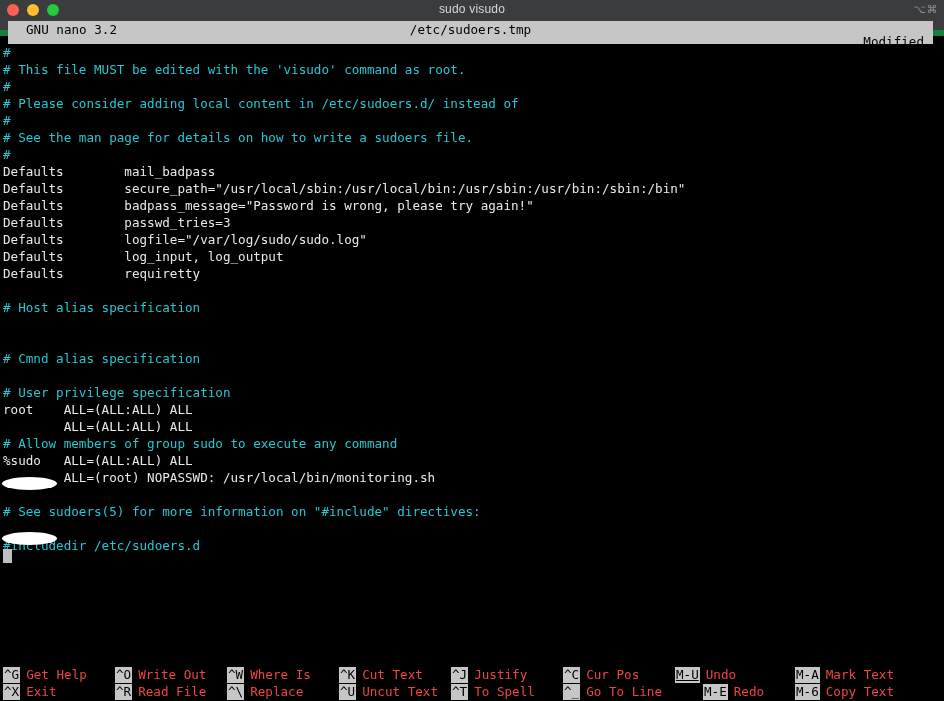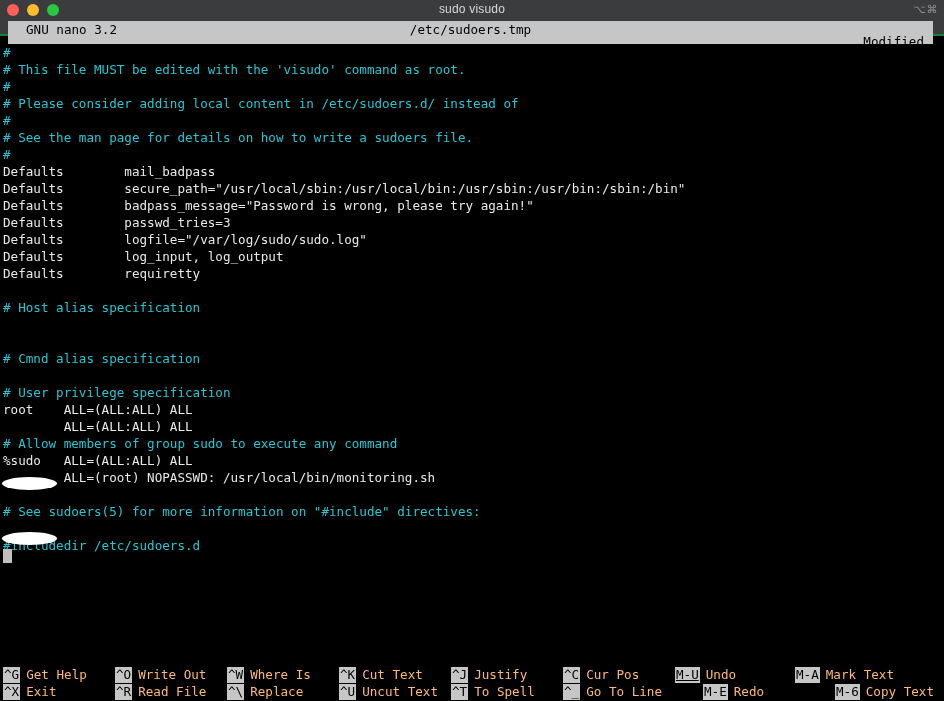--- a/index.html
+++ b/index.html
@@ -19,21 +19,21 @@
     background: #000000;
   }
 
   
   .titlebar {
     position: absolute;
     left: 0; top: 0;
     width: 944px;
     height: 36px;
     background: #3b3c3e;
-    border-bottom: 2px solid #15803d;
+    border-bottom: 6px solid #15803d;
     display: flex;
     align-items: center;
   }
   .lights {
     position: absolute;
     left: 7px; top: 0;
     height: 19px;
     display: flex;
     align-items: center;
     gap: 8px;
@@ -159,21 +159,21 @@
   }
   .sc-key {
     background: #c6c6c6;
     color: #000000;
     height: 16px;
     line-height: 16px;
     padding: 0 1px;
     white-space: pre;
   }
   .sc-label {
-    color: #fdba74;
+    color: #ef4444;
     margin-left: 6px;
     white-space: pre;
   }
 </style>
 </head>
 <body>
 
 <div id="app">
 
   <div class="titlebar">
@@ -237,20 +237,20 @@
         <div class="sc-item" style="left: 795px;"><span class="sc-key">M-A</span><span class="sc-label">Mark Text</span></div>
       </div>
     <div class="sc-row" id="sc-row2">
         <div class="sc-item" style="left: 3px;"><span class="sc-key">^X</span><span class="sc-label">Exit</span></div>
         <div class="sc-item" style="left: 115px;"><span class="sc-key">^R</span><span class="sc-label">Read File</span></div>
         <div class="sc-item" style="left: 227px;"><span class="sc-key">^\</span><span class="sc-label">Replace</span></div>
         <div class="sc-item" style="left: 339px;"><span class="sc-key">^U</span><span class="sc-label">Uncut Text</span></div>
         <div class="sc-item" style="left: 451px;"><span class="sc-key">^T</span><span class="sc-label">To Spell</span></div>
         <div class="sc-item" style="left: 563px;"><span class="sc-key">^_</span><span class="sc-label">Go To Line</span></div>
         <div class="sc-item" style="left: 703px;"><span class="sc-key">M-E</span><span class="sc-label">Redo</span></div>
-        <div class="sc-item" style="left: 795px; margin-left: 40px;"><span class="sc-key">M-6</span><span class="sc-label">Copy Text</span></div>
+        <div class="sc-item" style="left: 795px;"><span class="sc-key">M-6</span><span class="sc-label">Copy Text</span></div>
       </div>
   </div>
 
 <div class="redact" style="left: 2px; top: 477px; width: 55px; height: 13px;"></div>
     <div class="redact" style="left: 2px; top: 532px; width: 55px; height: 13px;"></div>
     <div class="cursor" style="left: 3px; top: 549px; width: 9px; height: 14px;"></div>
   </div>
 
 </body></html>

